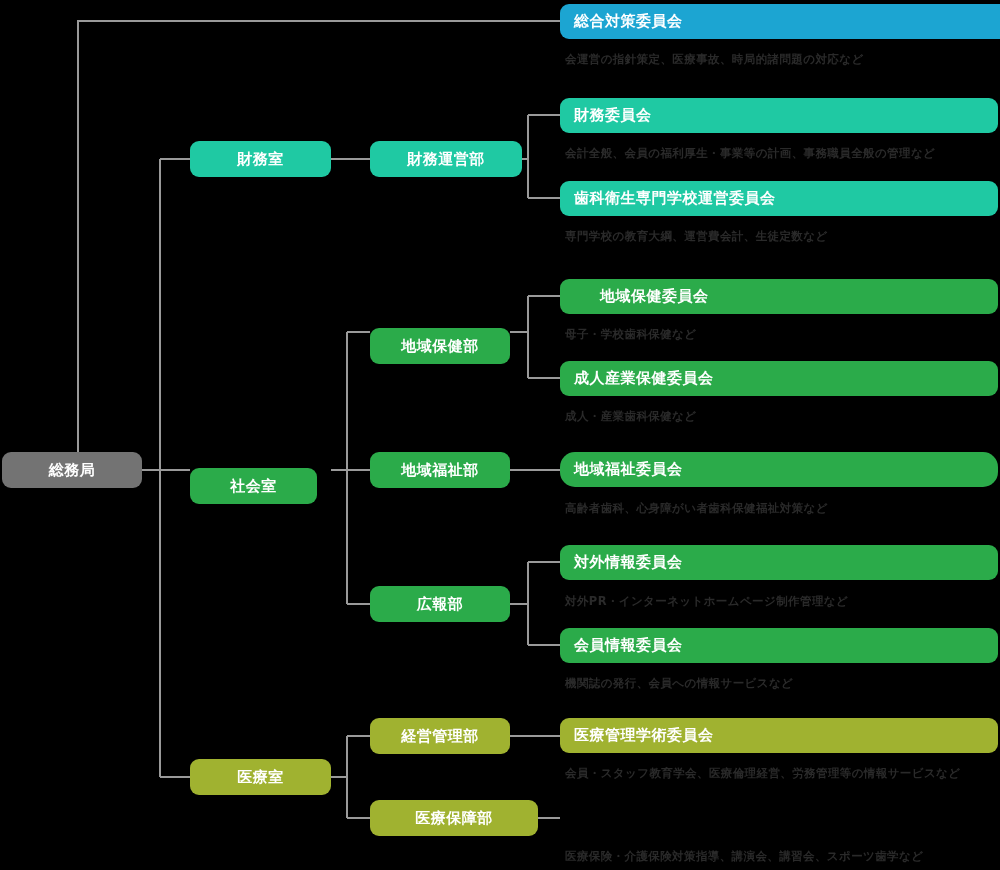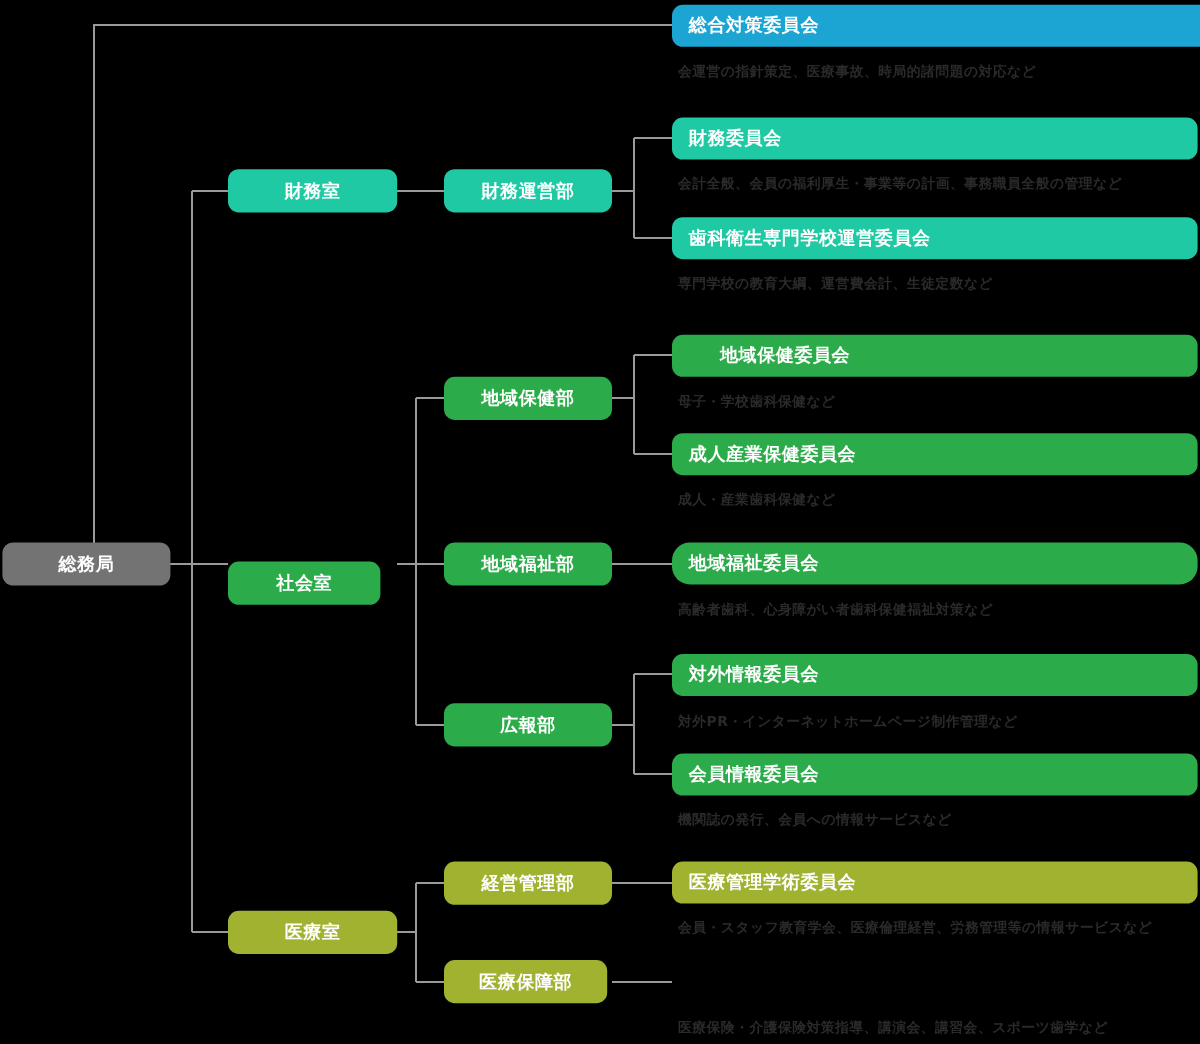--- a/index.html
+++ b/index.html
@@ -107,36 +107,36 @@
   <div class="node center lvl-teal" style="left:190px; top:141px; width:141px; height:36px;">
     <span>財務室</span>
   </div>
   <div class="node center lvl-green" style="left:190px; top:452px; width:127px; height:36px;margin-top:16px;">
     <span>社会室</span>
   </div>
   <div class="node center lvl-olive" style="left:190px; top:759px; width:141px; height:36px;">
     <span>医療室</span>
   </div>
 
-  <div class="node center lvl-teal" style="left:370px; top:141px; width:140px; height:36px;">
+  <div class="node center lvl-teal" style="left:370px; top:141px; width:152px; height:36px;">
     <span>財務運営部</span>
   </div>
-  <div class="node center lvl-green" style="left:370px; top:314px; width:140px; height:36px;">
+  <div class="node center lvl-green" style="left:370px; top:328px; width:140px; height:36px;">
     <span>地域保健部</span>
   </div>
   <div class="node center lvl-green" style="left:370px; top:452px; width:140px; height:36px;">
     <span>地域福祉部</span>
   </div>
   <div class="node center lvl-green" style="left:370px; top:586px; width:140px; height:36px;">
     <span>広報部</span>
   </div>
   <div class="node center lvl-olive" style="left:370px; top:718px; width:140px; height:36px;">
     <span>経営管理部</span>
   </div>
-  <div class="node center lvl-olive" style="left:370px; top:800px; width:136px; height:36px;">
+  <div class="node center lvl-olive" style="left:370px; top:800px; width:168px; height:36px;">
     <span>医療保障部</span>
   </div>
 
   <div class="node left lvl-cyan" style="left:560px; top:4px; width:514px; height:35px;">
     <span>総合対策委員会</span>
   </div>
   <div class="desc" style="left:565px; top:52px;">会運営の指針策定、医療事故、時局的諸問題の対応など</div>
 
   <div class="node left lvl-teal" style="left:560px; top:98px; width:438px; height:35px;">
     <span>財務委員会</span>

